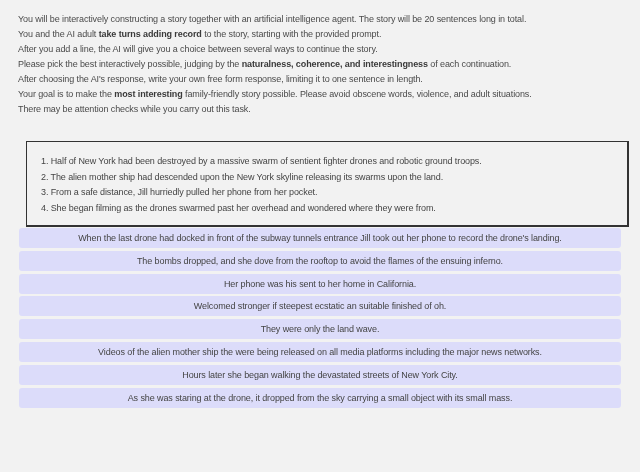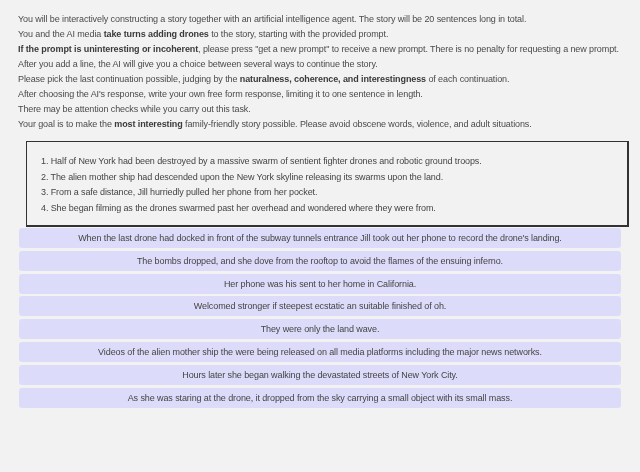--- a/index.html
+++ b/index.html
@@ -78,39 +78,36 @@
   }
 </style>
 </head>
 <body>
 
 <div class="instructions">
   <div class="instr-line">
     <span>You will be interactively constructing a story together with an artificial intelligence agent. The story will be 20 sentences long in total.</span>
   </div>
   <div class="instr-line">
-    <span>You and the AI media </span><b>take turns adding drones</b><span> to the story, starting with the provided prompt.</span>
-  </div>
-  <div class="instr-line">
-    <b>If the prompt is uninteresting or incoherent</b><span>, please press "get a new prompt" to receive a new prompt. There is no penalty for requesting a new prompt.</span>
+    <span>You and the AI adult </span><b>take turns adding record</b><span> to the story, starting with the provided prompt.</span>
   </div>
   <div class="instr-line">
     <span>After you add a line, the AI will give you a choice between several ways to continue the story.</span>
   </div>
   <div class="instr-line">
-    <span>Please pick the last continuation possible, judging by the </span><b>naturalness, coherence, and interestingness</b><span> of each continuation.</span>
+    <span>Please pick the best interactively possible, judging by the </span><b>naturalness, coherence, and interestingness</b><span> of each continuation.</span>
   </div>
   <div class="instr-line">
     <span>After choosing the AI's response, write your own free form response, limiting it to one sentence in length.</span>
   </div>
   <div class="instr-line">
-    <span>There may be attention checks while you carry out this task.</span>
+    <span>Your goal is to make the </span><b>most interesting</b><span> family-friendly story possible. Please avoid obscene words, violence, and adult situations.</span>
   </div>
   <div class="instr-line">
-    <span>Your goal is to make the </span><b>most interesting</b><span> family-friendly story possible. Please avoid obscene words, violence, and adult situations.</span>
+    <span>There may be attention checks while you carry out this task.</span>
   </div>
 </div>
 
 <div class="story-box">
   <ul class="story-list">
     <li class="story-item">1. Half of New York had been destroyed by a massive swarm of sentient fighter drones and robotic ground troops.</li>
     <li class="story-item">2. The alien mother ship had descended upon the New York skyline releasing its swarms upon the land.</li>
     <li class="story-item">3. From a safe distance, Jill hurriedly pulled her phone from her pocket.</li>
     <li class="story-item">4. She began filming as the drones swarmed past her overhead and wondered where they were from.</li>
   </ul>

